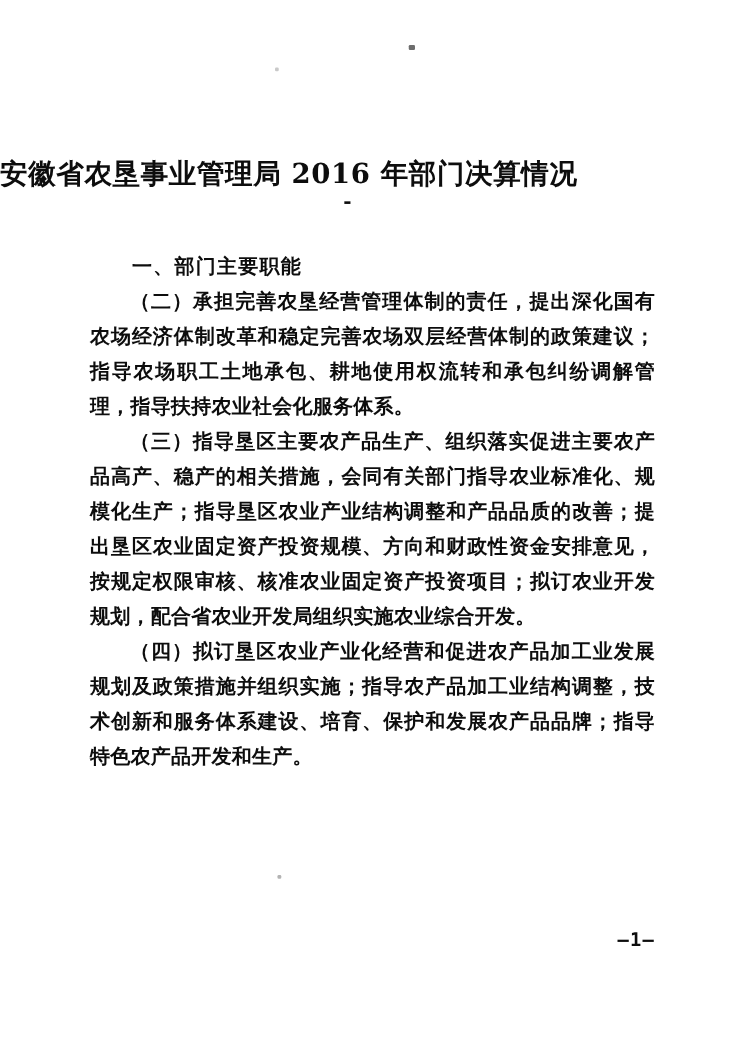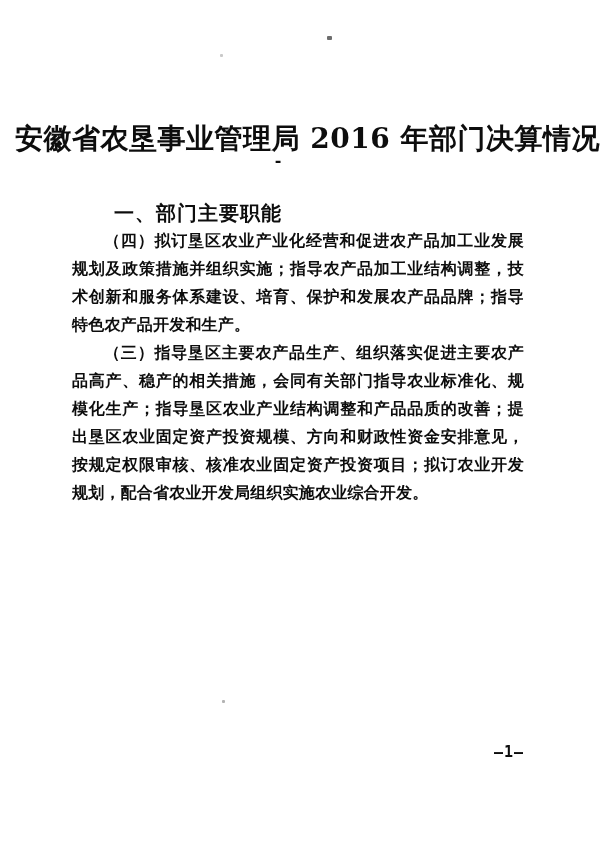--- a/index.html
+++ b/index.html
@@ -21,22 +21,22 @@
     background: var(--paper);
     color: var(--ink);
     overflow: hidden;
   }
   .title {
     position: absolute;
     top: 124px;
     left: 0;
     width: 600px;
     margin: 0;
-    text-align: right;
-    font-size: 28px;
+    text-align: left;
+    font-size: 22px;
     line-height: 30px;
     font-weight: 700;
     letter-spacing: 0.5px;
     color: var(--ink);
     white-space: nowrap;
   }
   .title-dash {
     position: absolute;
     top: 151px;
     left: 268px;
@@ -52,21 +52,21 @@
     left: 72px;
     width: 452px;
     font-size: 16px;
     line-height: 28px;
     font-weight: 700;
     text-align: justify;
     color: var(--ink);
   }
   .section-heading {
     margin: 0;
-    font-size: 20px;
+    font-size: 16px;
     font-weight: 700;
     text-indent: 2.1em;
     letter-spacing: 1px;
   }
   .content p {
     margin: 0;
     text-indent: 2em;
     letter-spacing: 0.2px;
   }
   .page-number {
@@ -95,21 +95,22 @@
 
   <span class="speck speck-1"></span>
   <span class="speck speck-2"></span>
 
   <h1 class="title">安徽省农垦事业管理局 2016 年部门决算情况</h1>
 
   <div class="title-dash">-</div>
 
   <div class="content">
     <h2 class="section-heading">一、部门主要职能</h2>
+    <p>（二）承担完善农垦经营管理体制的责任，提出深化国有农场经济体制改革和稳定完善农场双层经营体制的政策建议；指导农场职工土地承包、耕地使用权流转和承包纠纷调解管理，指导扶持农业社会化服务体系。</p>
+    <p>（三）指导垦区主要农产品生产、组织落实促进主要农产品高产、稳产的相关措施，会同有关部门指导农业标准化、规模化生产；指导垦区农业产业结构调整和产品品质的改善；提出垦区农业固定资产投资规模、方向和财政性资金安排意见，按规定权限审核、核准农业固定资产投资项目；拟订农业开发规划，配合省农业开发局组织实施农业综合开发。</p>
     <p>（四）拟订垦区农业产业化经营和促进农产品加工业发展规划及政策措施并组织实施；指导农产品加工业结构调整，技术创新和服务体系建设、培育、保护和发展农产品品牌；指导特色农产品开发和生产。</p>
-    <p>（三）指导垦区主要农产品生产、组织落实促进主要农产品高产、稳产的相关措施，会同有关部门指导农业标准化、规模化生产；指导垦区农业产业结构调整和产品品质的改善；提出垦区农业固定资产投资规模、方向和财政性资金安排意见，按规定权限审核、核准农业固定资产投资项目；拟订农业开发规划，配合省农业开发局组织实施农业综合开发。</p>
   </div>
 
   <span class="speck speck-3"></span>
 
   <div class="page-number">–1–</div>
 
 </div>
 
 </body></html>

